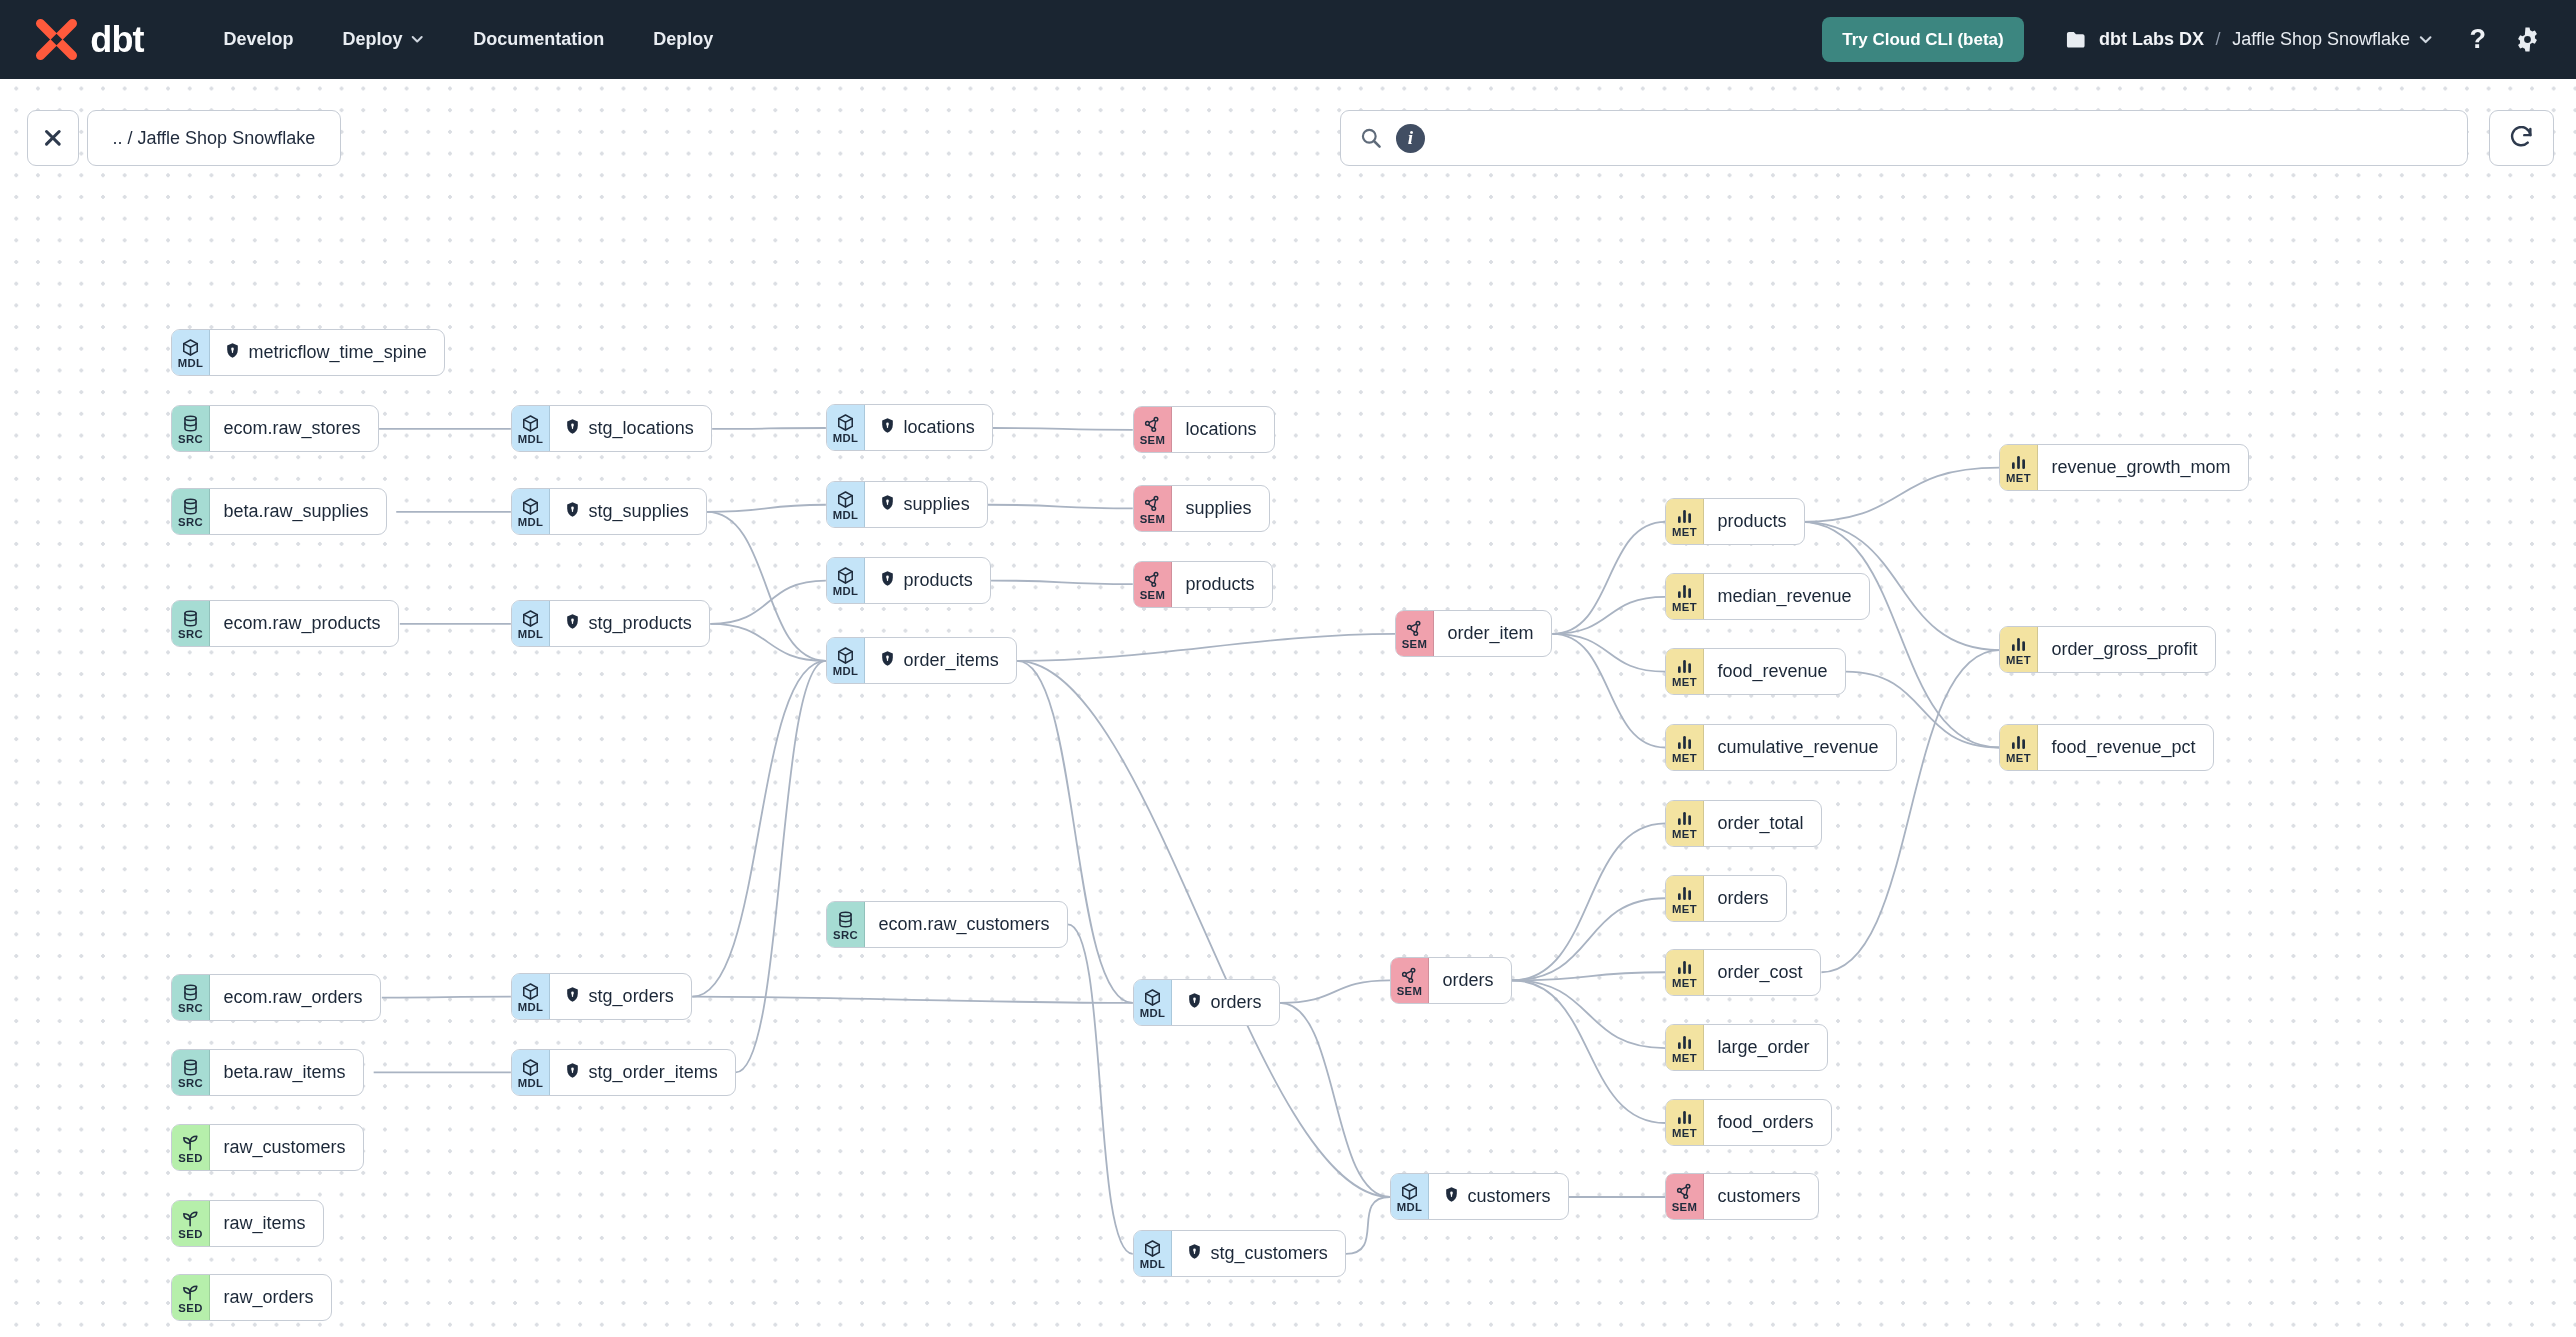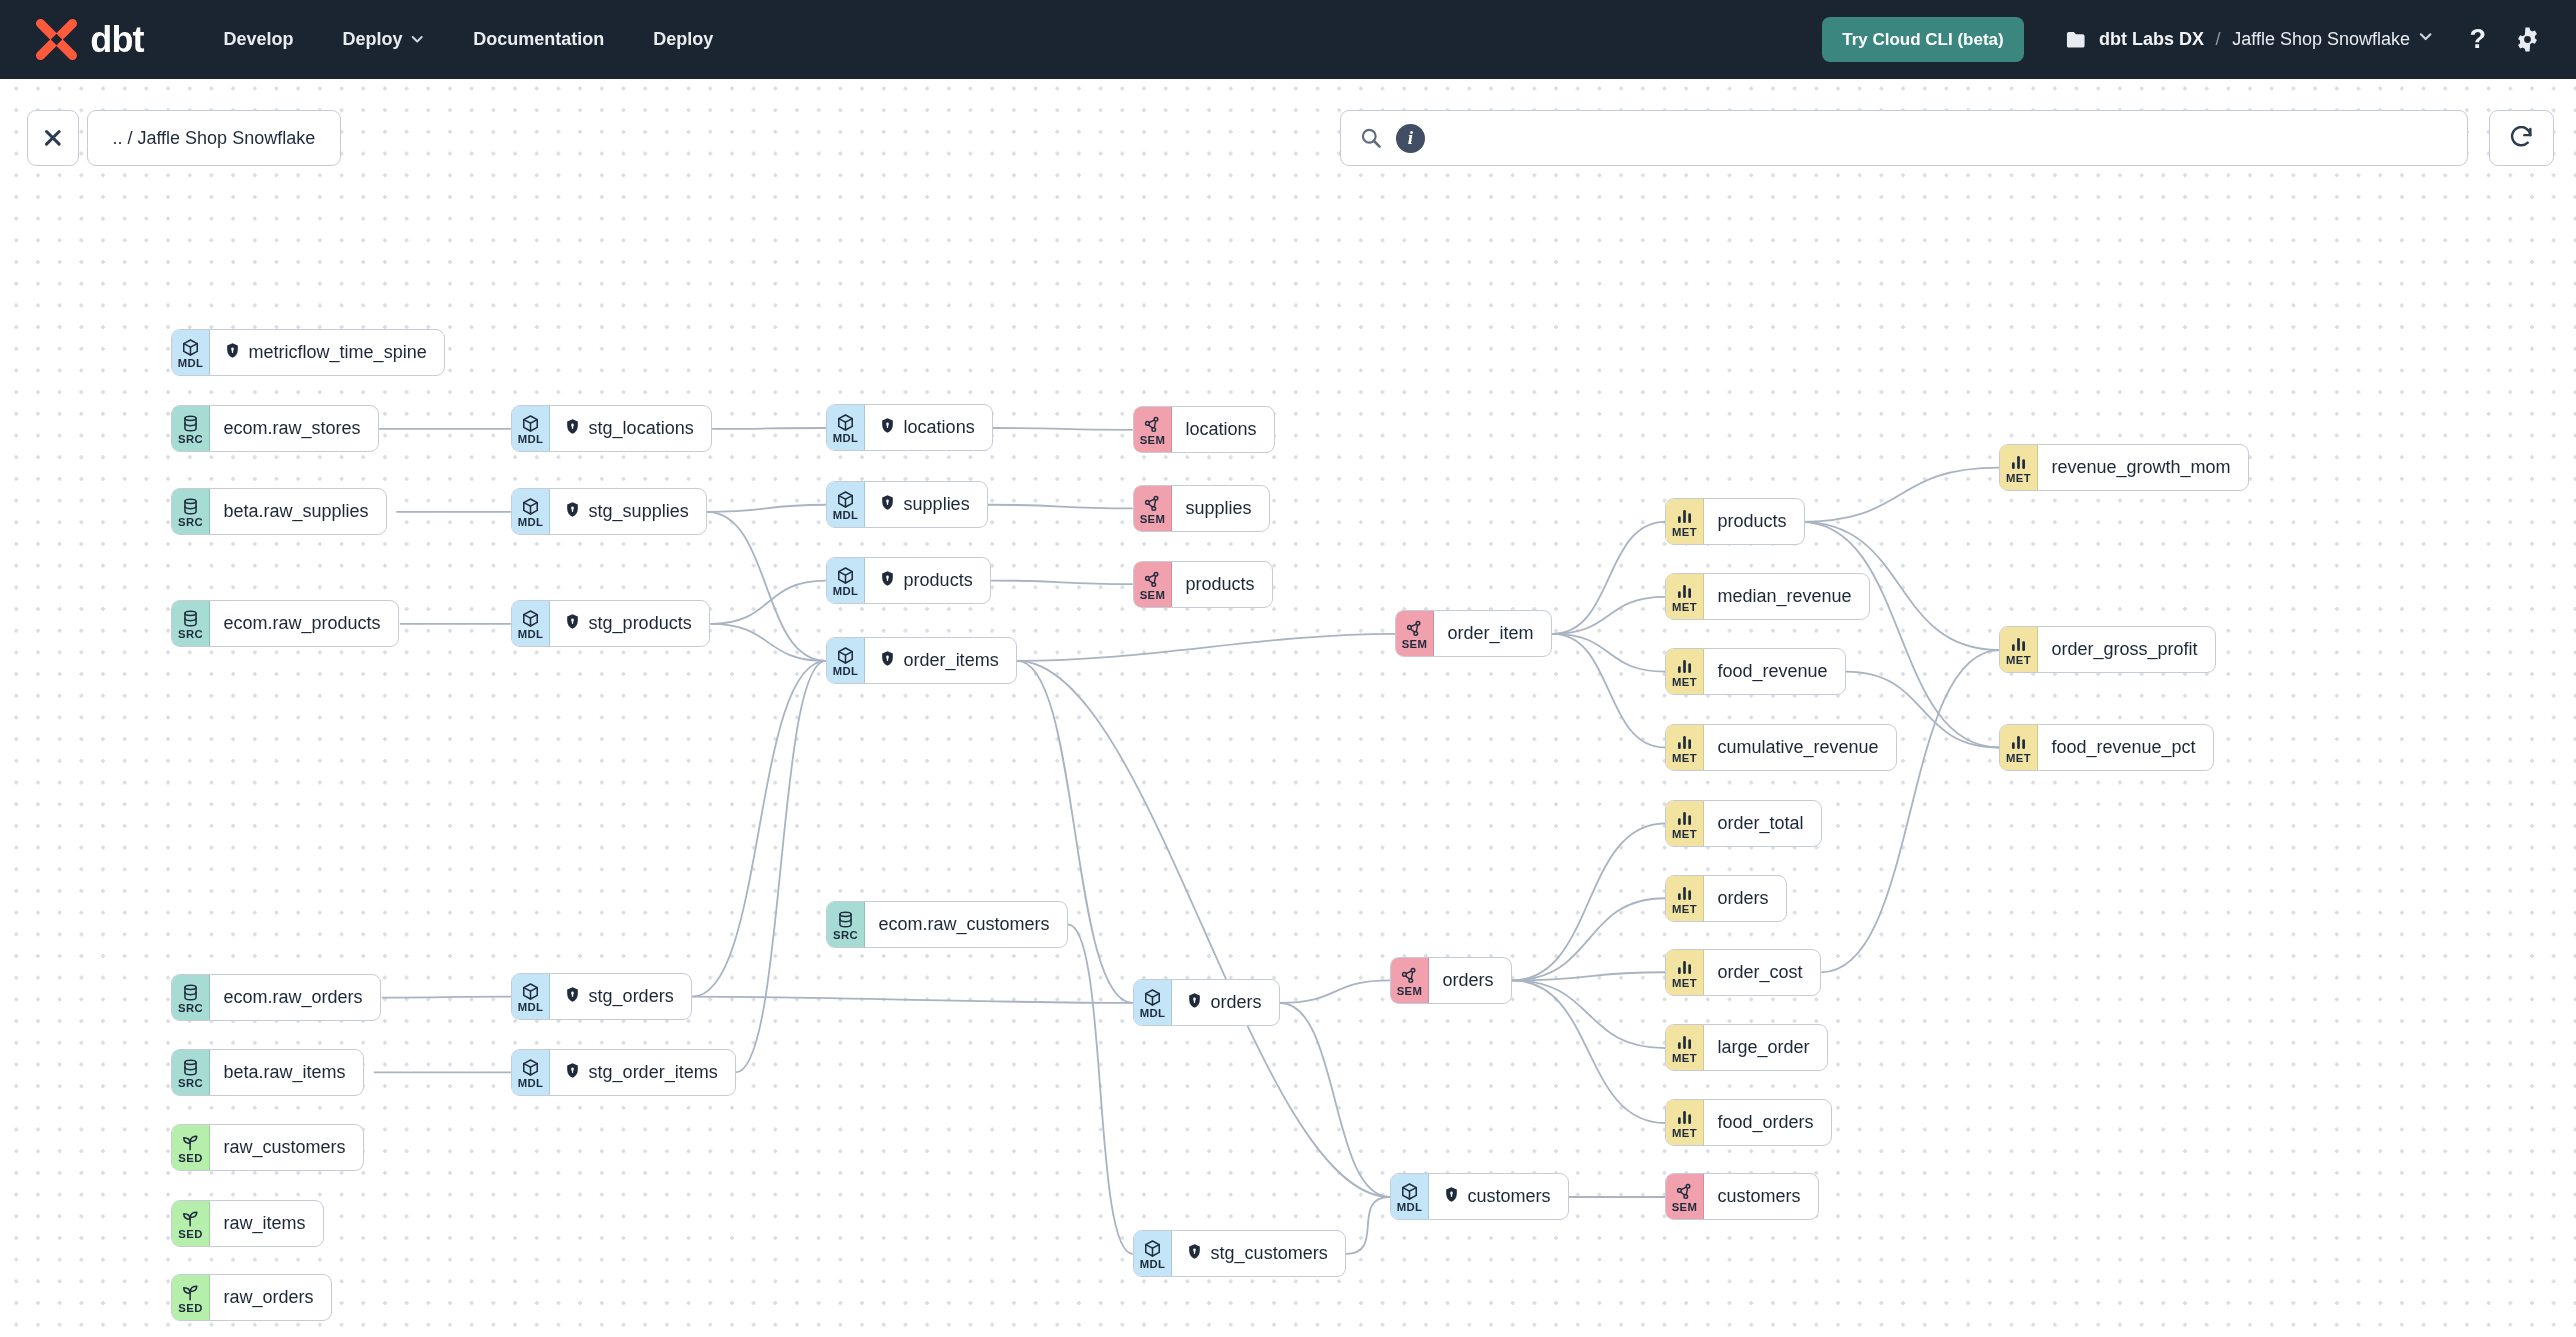--- a/index.html
+++ b/index.html
@@ -27,21 +27,21 @@
   .menu-item { color:#e9edf2; font-size:18px; font-weight:600; display:flex; align-items:center; gap:7.2px; cursor:pointer;text-align:right; }
   .spacer { flex:1; }
   .cta {
     background:#3c8680; color:#ffffff; border:none; border-radius:8.1px;
     font-family:inherit; font-size:17px; font-weight:600; padding:12.6px 20px;
     margin-right:40px; cursor:pointer; white-space:nowrap;
   }
   .nav-crumbs { display:flex; align-items:center; gap:11.7px; margin-right:36px; }
   .nav-account { color:#f2f4f7; font-size:18px; font-weight:700; }
   .nav-slash { color:#8e99a9; font-size:18px; }
-  .nav-project { color:#e9edf2; font-size:18px; font-weight:400; display:flex; align-items:flex-start; gap:8.1px; }
+  .nav-project { color:#e9edf2; font-size:18px; font-weight:400; display:flex; align-items:center; gap:8.1px; }
   .nav-icons { display:flex; align-items:center; gap:27px; }
   .qmark { color:#eef1f5; font-size:27px; font-weight:800; }
 
   
   .card {
     position:absolute; height:56px; background:#ffffff;
     border:1.4px solid #c6ccd5; border-radius:9px;
     display:flex; align-items:center; z-index:40; color:#1f2a3c;
   }
   .close-card { left:27px; top:110px; width:52px; justify-content:center; cursor:pointer; }

